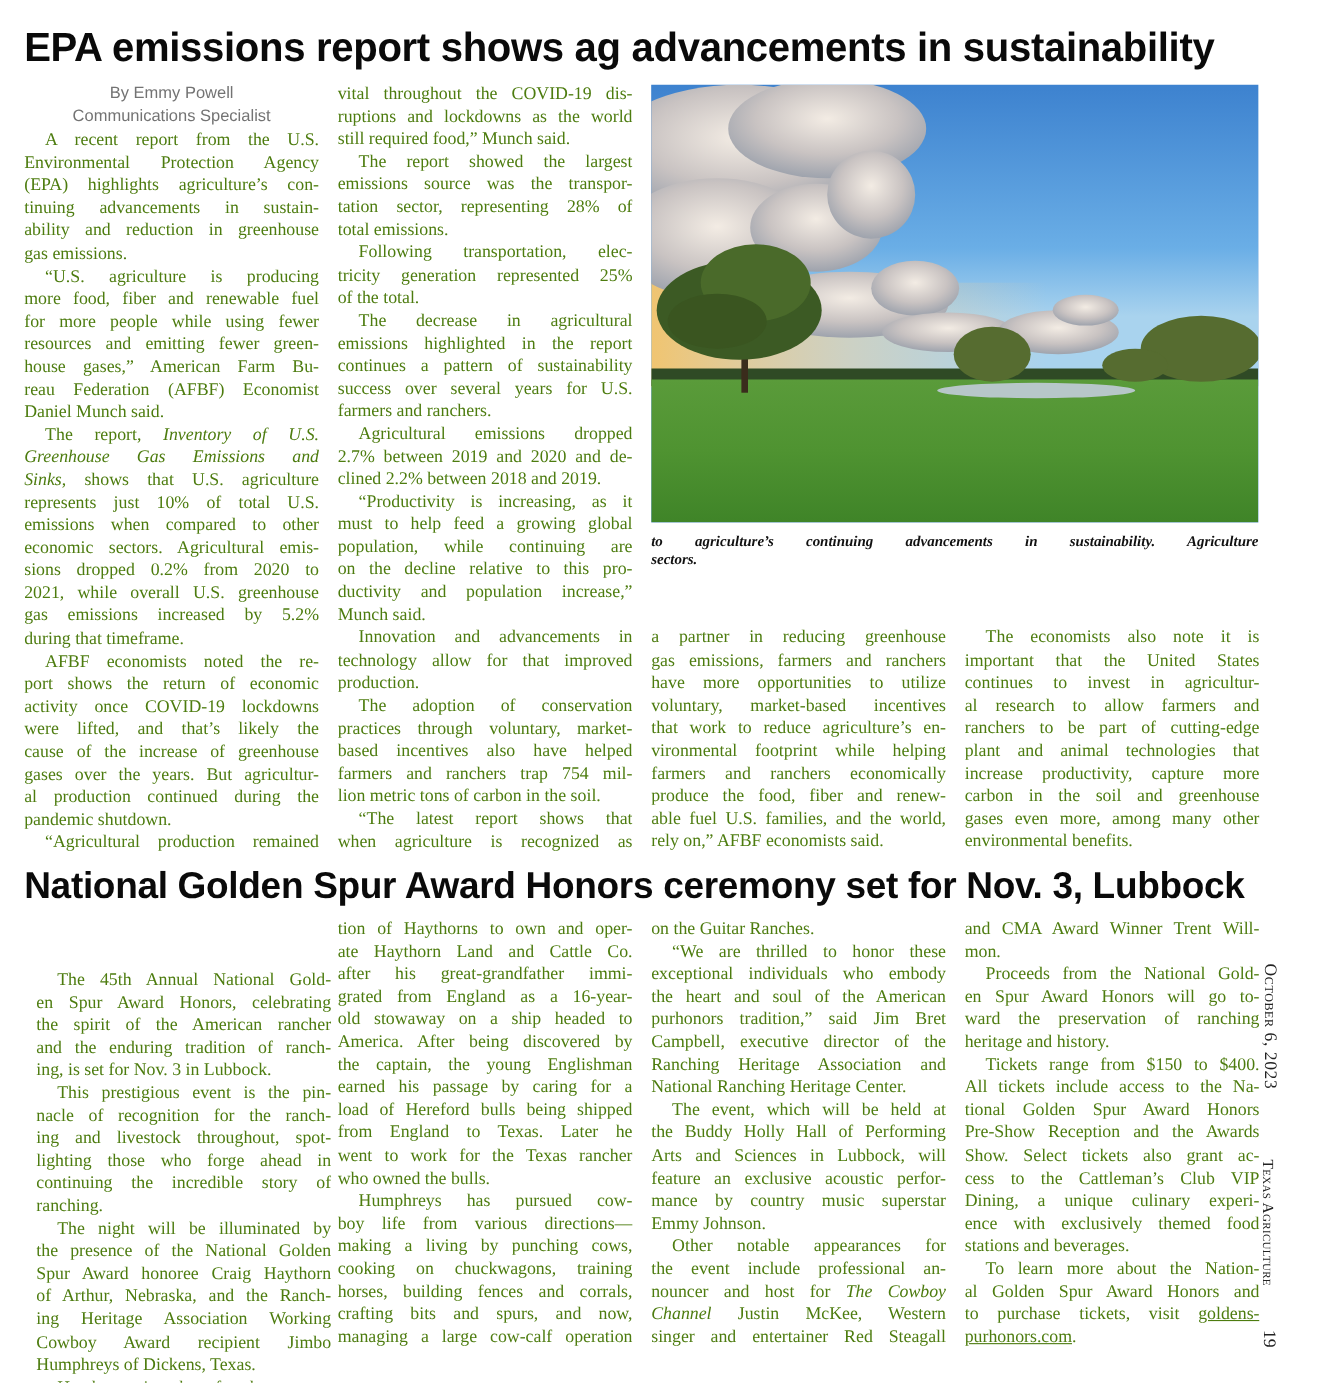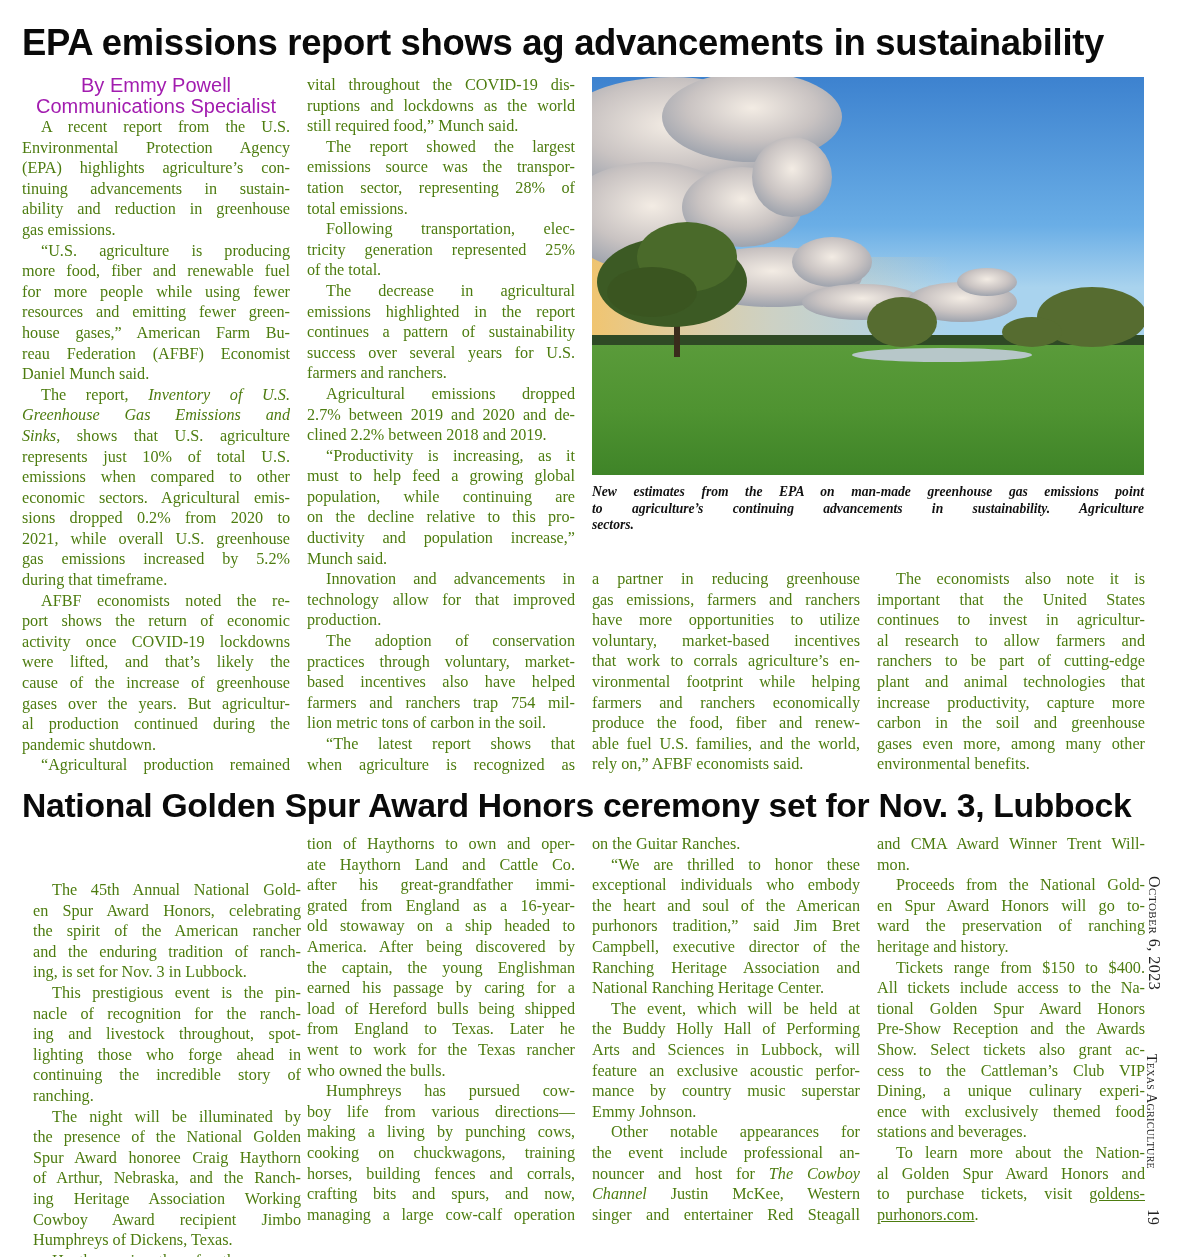--- a/index.html
+++ b/index.html
@@ -10,21 +10,21 @@
     position: absolute; left: 22px; white-space: nowrap;
     font-family: "Liberation Sans", "DejaVu Sans", sans-serif;
     font-weight: bold; color: #0a0a0a; letter-spacing: -0.3px;
     transform-origin: left top;
   }
   #h1 { top: 22px; font-size: 37px; transform: scaleX(0.985); }
   #h2 { top: 786px; font-size: 34px; transform: scaleX(0.99); }
 
   .byline {
     position: absolute; left: 22px; top: 75px; width: 268px; text-align: center;
-    font-family: "Liberation Sans", "DejaVu Sans", sans-serif; font-size: 20px; line-height: 20.5px; color: #a21caf;
+    font-family: "Liberation Sans", "DejaVu Sans", sans-serif; font-size: 15px; line-height: 20.5px; color: #737373;
   }
 
   .col {
     position: absolute; width: 268px;
     font-size: 16.2px; line-height: 20.6px; color: #4d7c0f;
   }
   .col .ln {
     display: block; height: 20.6px; white-space: nowrap; overflow: hidden;
     text-align: justify; text-align-last: justify;
   }
@@ -197,31 +197,30 @@
     </g>
     <g fill="#566c30">
       <ellipse cx="310" cy="245" rx="35" ry="25"></ellipse>
       <ellipse cx="500" cy="240" rx="55" ry="30"></ellipse>
       <ellipse cx="440" cy="255" rx="30" ry="15"></ellipse>
     </g>
   </svg>
 </div>
 
 <div class="caption">
-    <span class="ln">New estimates from the EPA on man-made greenhouse gas emissions point</span>
     <span class="ln">to agriculture’s continuing advancements in sustainability. Agriculture</span>
     <span class="ln last">sectors.</span>
   </div>
 
 <div class="col" id="a1c3">
     <span class="ln">a partner in reducing greenhouse</span>
     <span class="ln">gas emissions, farmers and ranchers</span>
     <span class="ln">have more opportunities to utilize</span>
     <span class="ln">voluntary, market-based incentives</span>
-    <span class="ln">that work to corrals agriculture’s en-</span>
+    <span class="ln">that work to reduce agriculture’s en-</span>
     <span class="ln">vironmental footprint while helping</span>
     <span class="ln">farmers and ranchers economically</span>
     <span class="ln">produce the food, fiber and renew-</span>
     <span class="ln">able fuel U.S. families, and the world,</span>
     <span class="ln last">rely on,” AFBF economists said.</span>
   </div>
 <div class="col" id="a1c4">
     <span class="ln ind">The economists also note it is</span>
     <span class="ln">important that the United States</span>
     <span class="ln">continues to invest in agricultur-</span>

